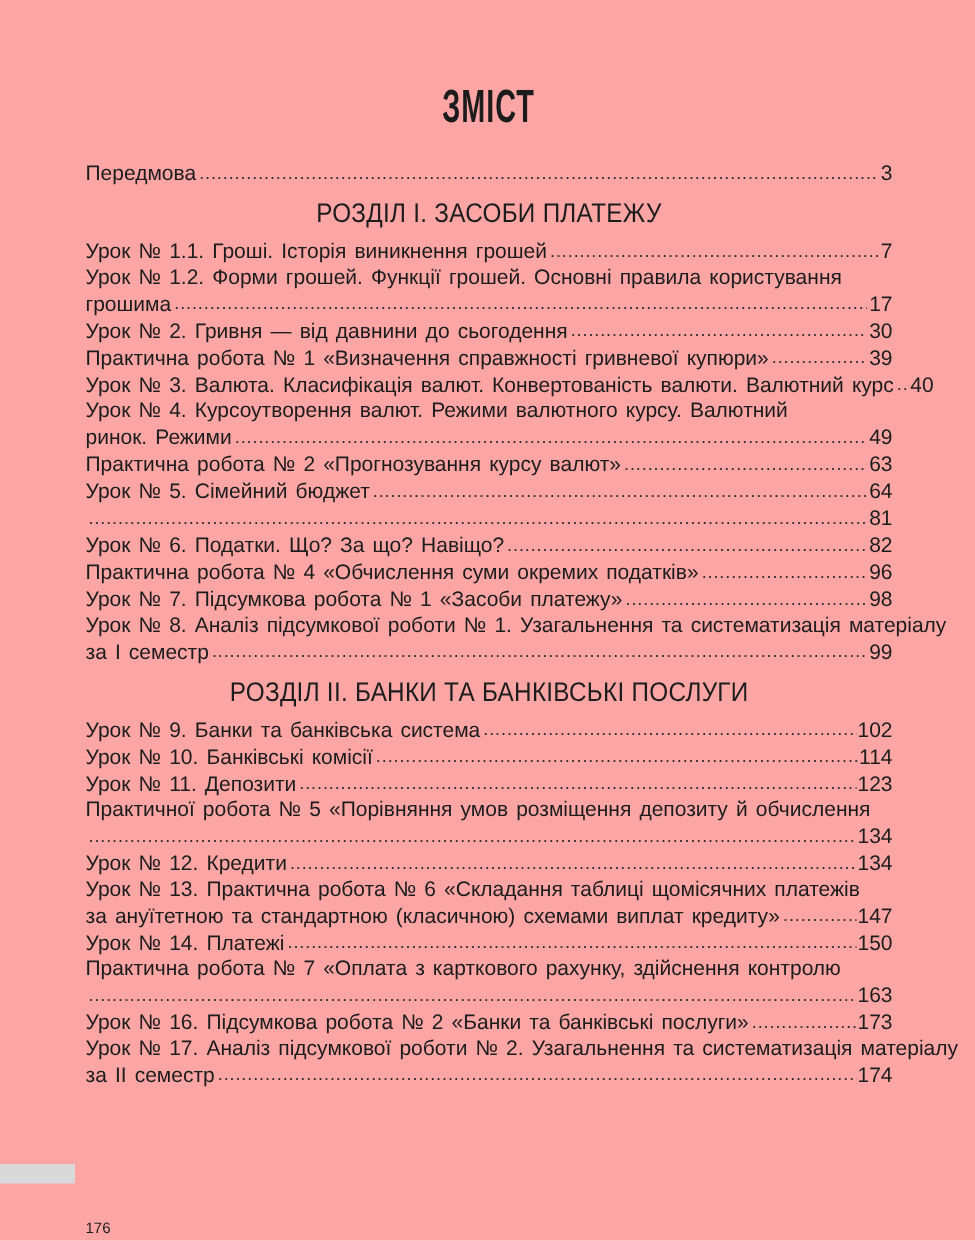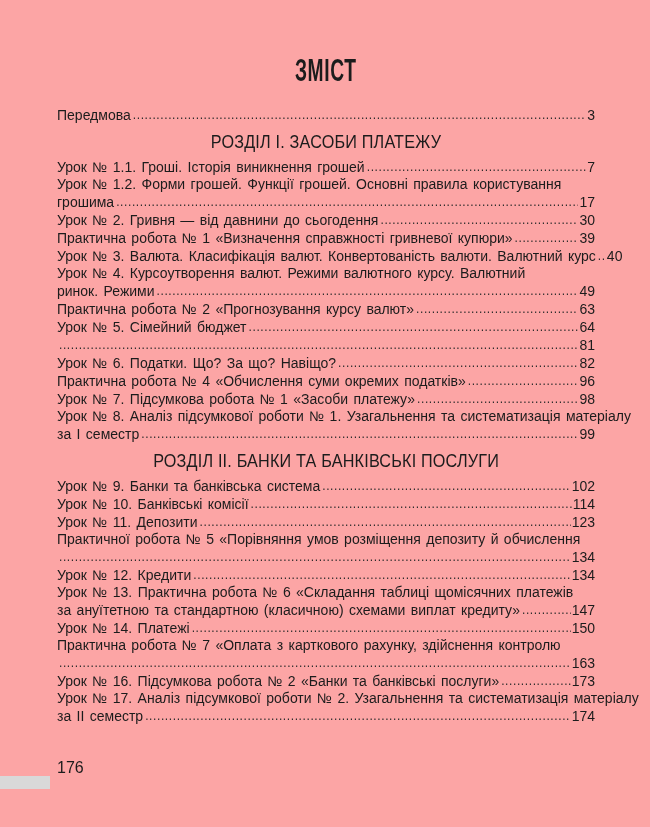--- a/index.html
+++ b/index.html
@@ -73,22 +73,22 @@
     white-space: nowrap;
   }
   .footer-bar {
     position: absolute;
     left: 0; top: 776px;
     width: 50px; height: 13px;
     background: #d9d9d9;
   }
   .footer-page {
     position: absolute;
-    left: 57px; top: 760px;
-    font-size: 16px;
+    left: 57px; top: 812px;
+    font-size: 10px;
     line-height: 16px;
     color: #1c1c1c;
   }
 </style>
 </head>
 <body>
 
 <div class="page">
   <div class="content">
     <h1 class="doc-title"><span class="title-inner">ЗМІСТ</span></h1>

